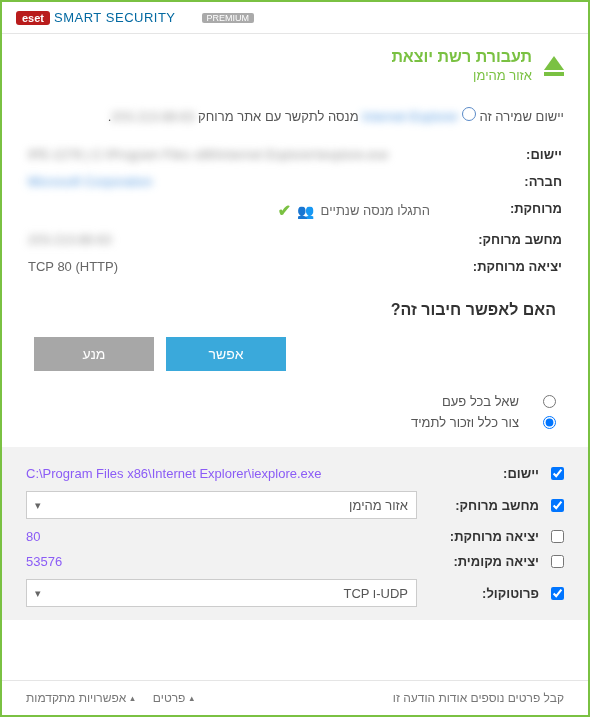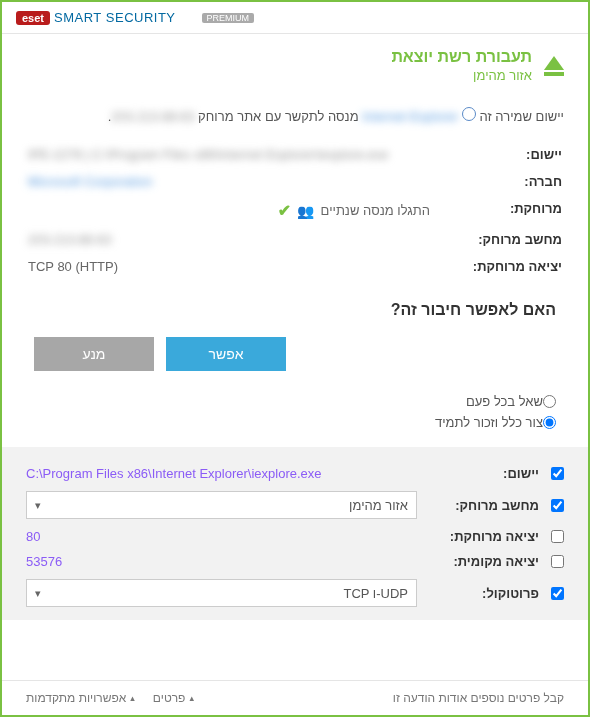--- a/index.html
+++ b/index.html
@@ -27,21 +27,21 @@
 .rep-row { display: flex; align-items: center; gap: 6px; justify-content: flex-end; direction: ltr; }
 .check-icon { color: #7ac142; font-size: 16px; font-weight: bold; }
 .people { color: #5a7a9a; font-size: 14px; }
 .question-section { padding: 20px 32px 0; }
 .question { font-size: 16px; font-weight: bold; color: #333; margin-bottom: 18px; }
 .btn-row { display: flex; gap: 12px; justify-content: flex-end; margin-bottom: 20px; }
 .btn { width: 120px; height: 34px; border: none; color: #fff; font-size: 14px; cursor: pointer; }
 .btn-allow { background: #3aa9db; }
 .btn-deny { background: #a7a7a7; }
 .radio-group { margin-bottom: 14px; }
-.radio-item { display: flex; align-items: center; gap: 0; padding: 3px 0; }
+.radio-item { display: flex; align-items: center; gap: 24px; padding: 3px 0; }
 .radio-item input { margin: 0; }
 .advanced { background: #f2f2f2; padding: 14px 24px 8px; }
 .adv-row { display: flex; align-items: center; padding: 5px 0; gap: 12px; }
 .adv-row input[type=checkbox] { margin: 0; }
 .adv-label { width: 110px; font-weight: bold; color: #333; }
 .adv-value { flex: 1; text-align: left; direction: ltr; color: #8b5cf6; }
 .adv-select { flex: 1; display: flex; align-items: center; justify-content: space-between; background: #fff; border: 1px solid #ccc; height: 28px; padding: 0 8px; direction: ltr; }
 .chev { color: #666; font-size: 11px; }
 .adv-review { padding: 6px 0 4px 0; color: #555; display: flex; align-items: center; gap: 8px;}
 .footer { display: flex; justify-content: space-between; align-items: center; padding: 10px 24px; border-top: 1px solid #e5e5e5; color: #777; font-size: 12px; position: absolute; bottom: 0; left: 0; right: 0; background: #fff;}

